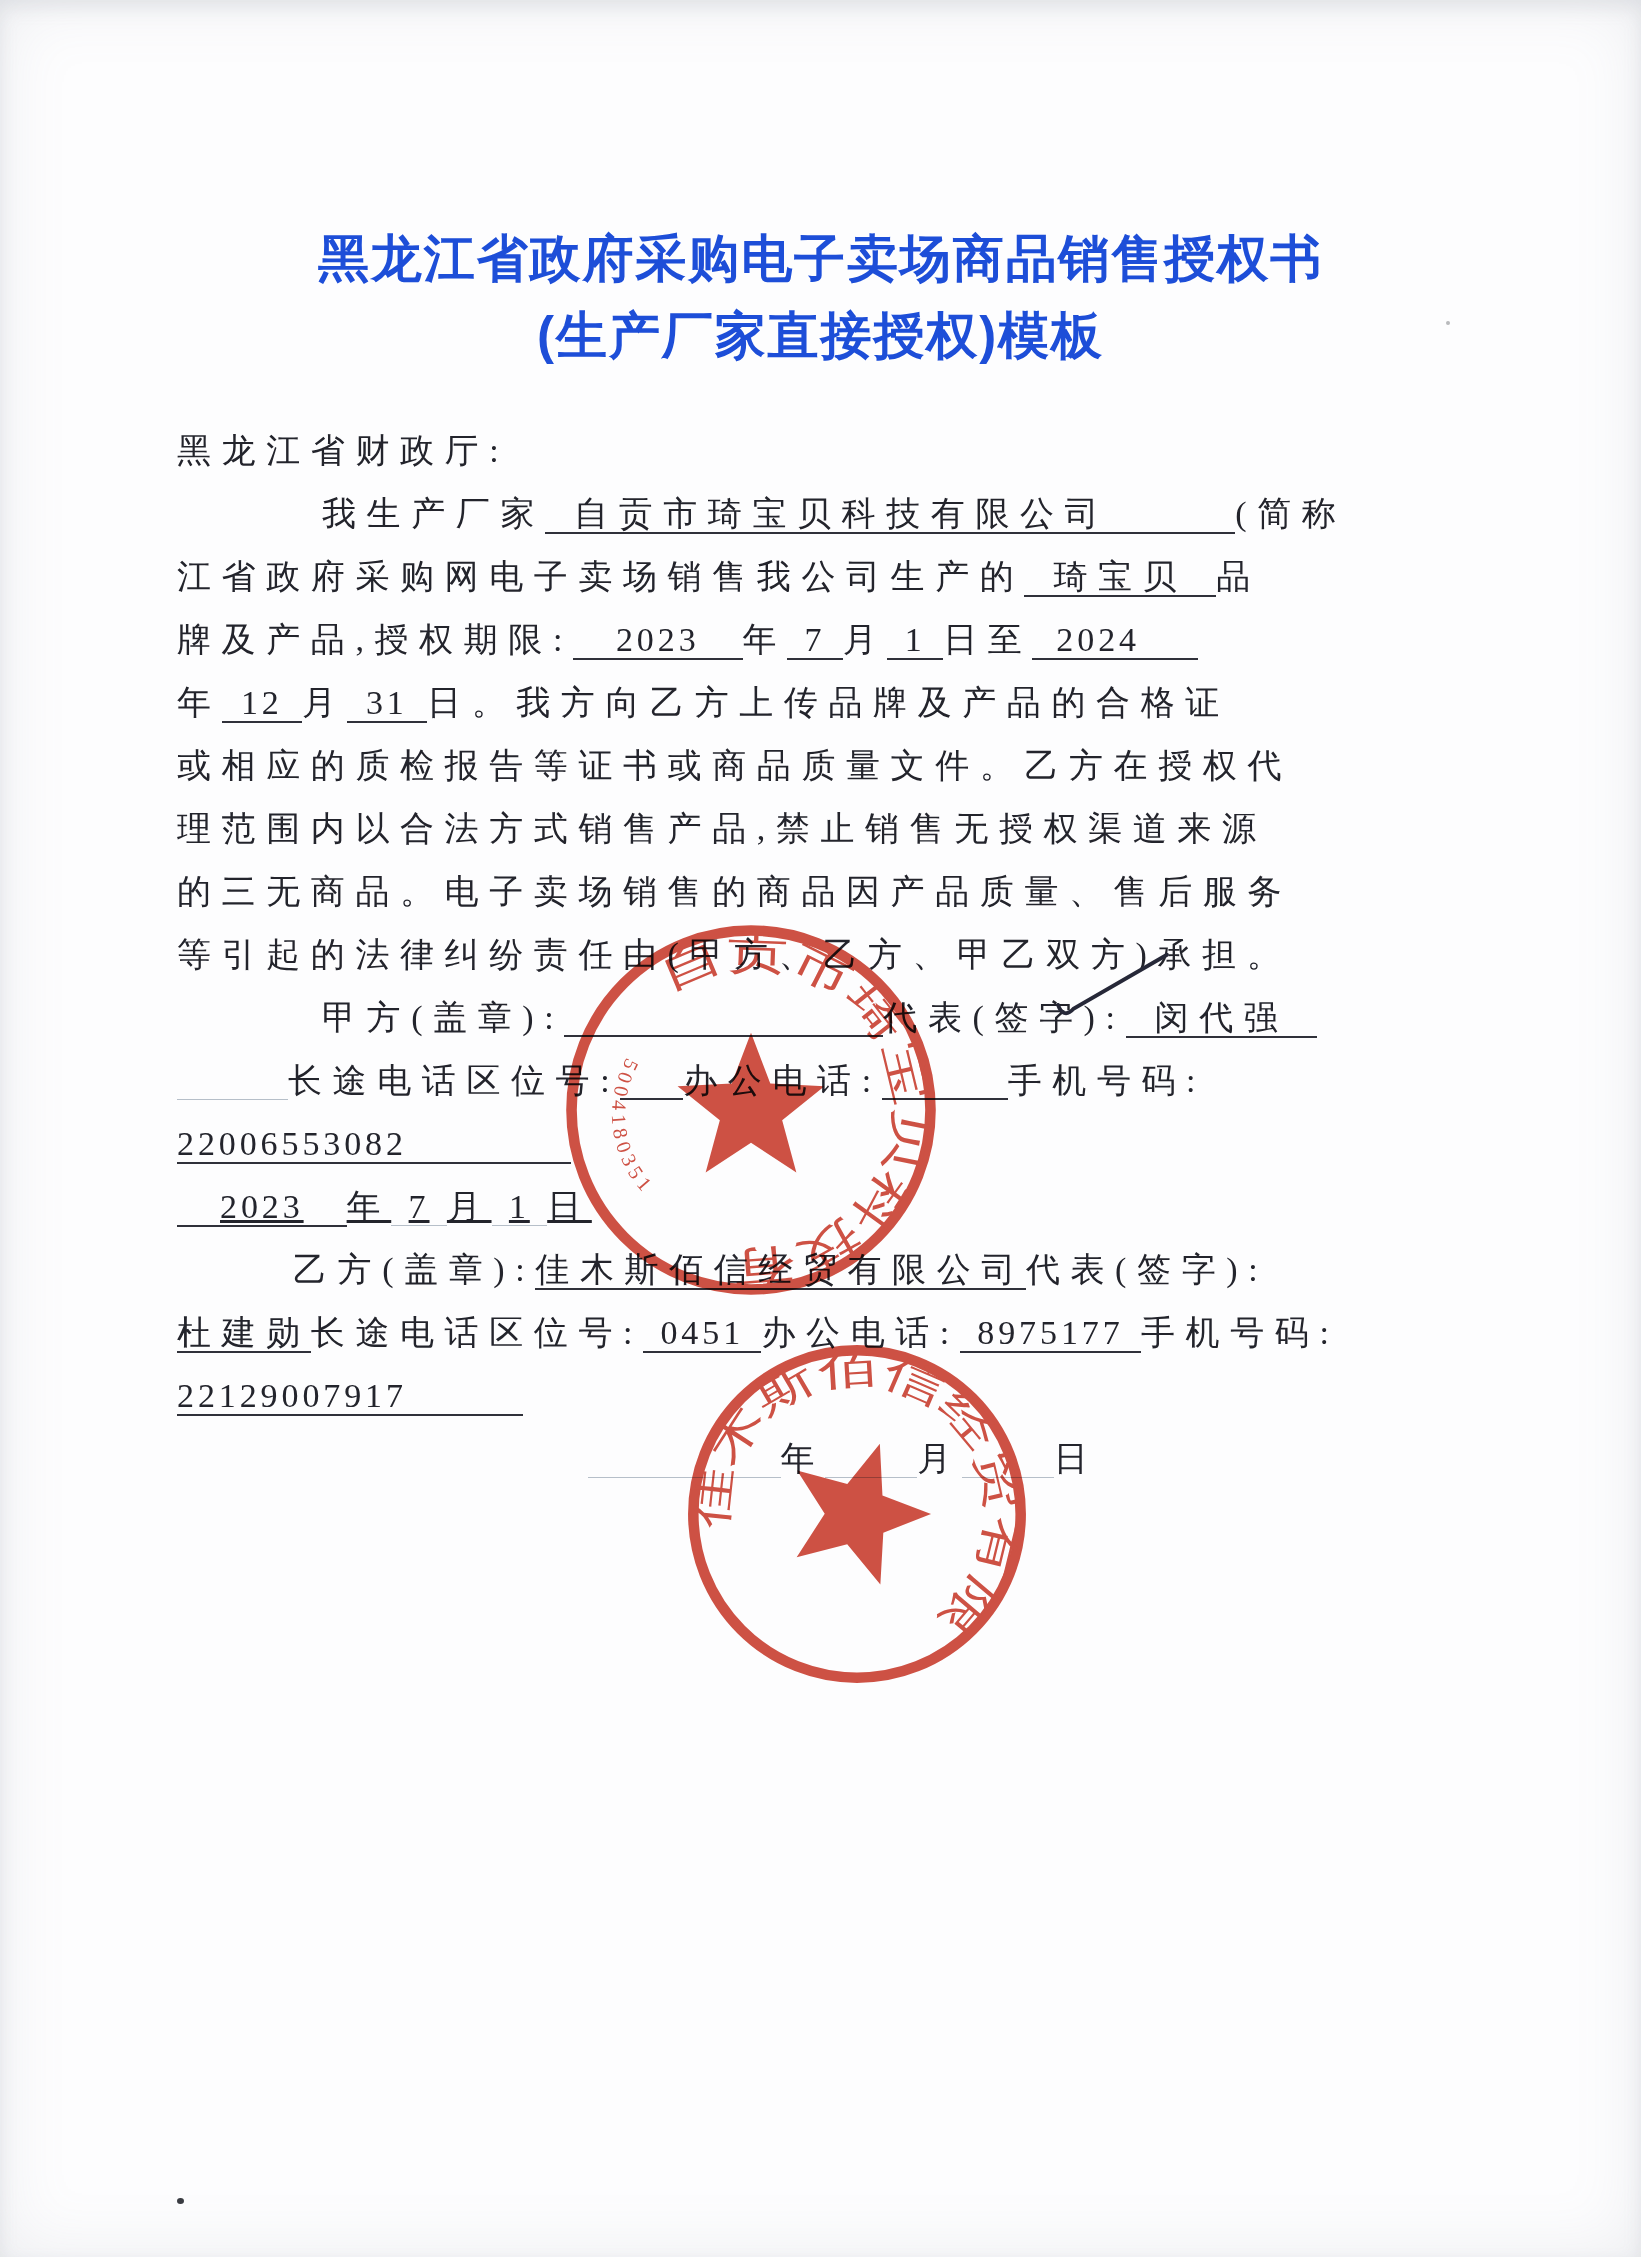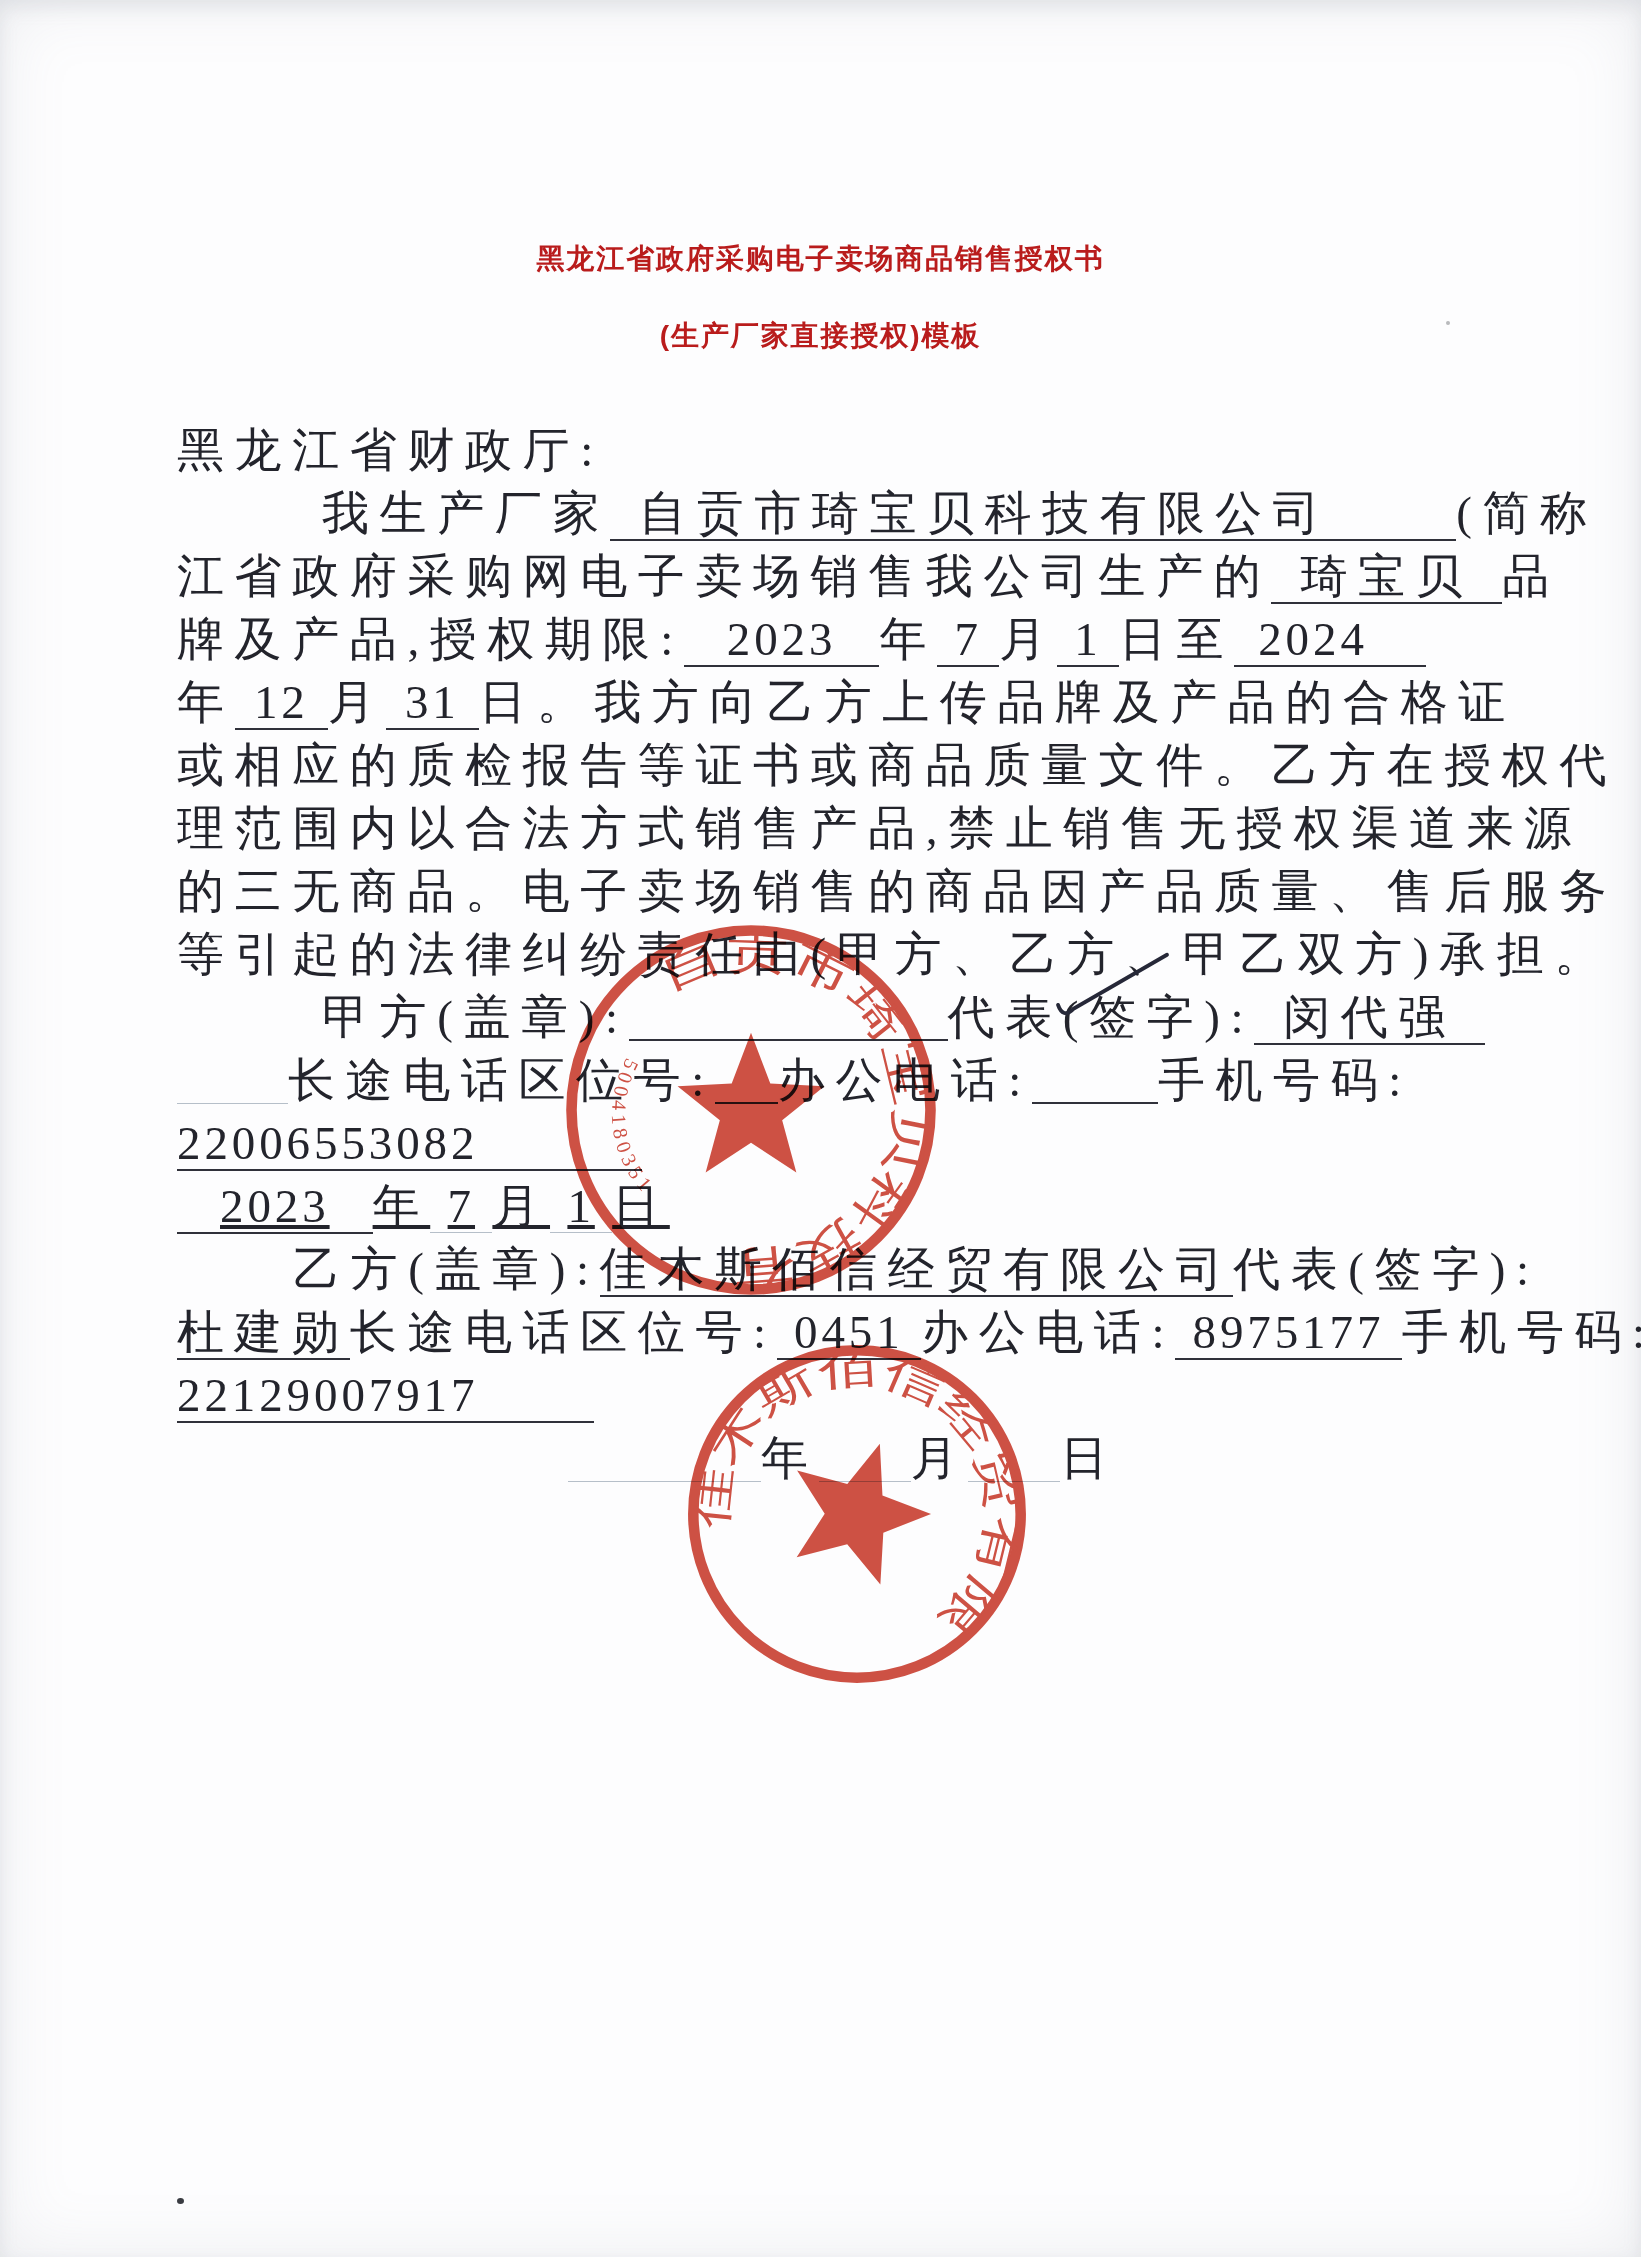--- a/index.html
+++ b/index.html
@@ -4,25 +4,25 @@
 <style>
   html,body{margin:0;padding:0;background:#e9eaec;}
   .page{
     position:relative;width:1641px;height:2257px;overflow:hidden;
     background:#fdfdfe;
     box-shadow:inset 0 0 68px rgba(130,136,146,.14), inset 0 7.7px 17.4px rgba(150,156,166,.18);
     font-family:"Liberation Serif", serif;color:#23242c;
   }
   .title{
     position:absolute;top:220px;left:0;width:100%;text-align:center;
-    font-family:"Liberation Sans", sans-serif;font-weight:700;color:#b91c1c;
-    font-size:28px;line-height:77px;letter-spacing:1.9px;white-space:nowrap;
+    font-family:"Liberation Sans", sans-serif;font-weight:700;color:#1d4ed8;
+    font-size:51px;line-height:77px;letter-spacing:1.9px;white-space:nowrap;
   }
   .docbody{position:absolute;top:419px;left:177px;width:1332px;
-    font-size:47px;line-height:63px;letter-spacing:10.6px;}
+    font-size:34px;line-height:63px;letter-spacing:10.6px;}
   .docbody p{margin:0;white-space:nowrap;}
   .ind150{padding-left:145px;}
   .ind120{padding-left:116px;}
   .fill{border-bottom:2.9px solid #30313a;white-space:nowrap;}
   .n{letter-spacing:3.9px;}
   .px18{padding:0 17.4px;} .px30{padding:0 29px;} .px45{padding:0 43px;}
   .pl30pr130{padding:0 126px 0 29px;} .pr170{padding-right:164px;}
   .pr120{padding-right:116px;} .px20{padding:0 19.3px;margin-top:20px;} .pl25pr60{padding:0 58px 0 24px;}
   .blank{display:inline-block;border-bottom:2.9px solid #30313a;height:39px;vertical-align:-7.7px;}
   .lt{border-bottom-width:1.9px;border-bottom-color:#b6bfc9;}

